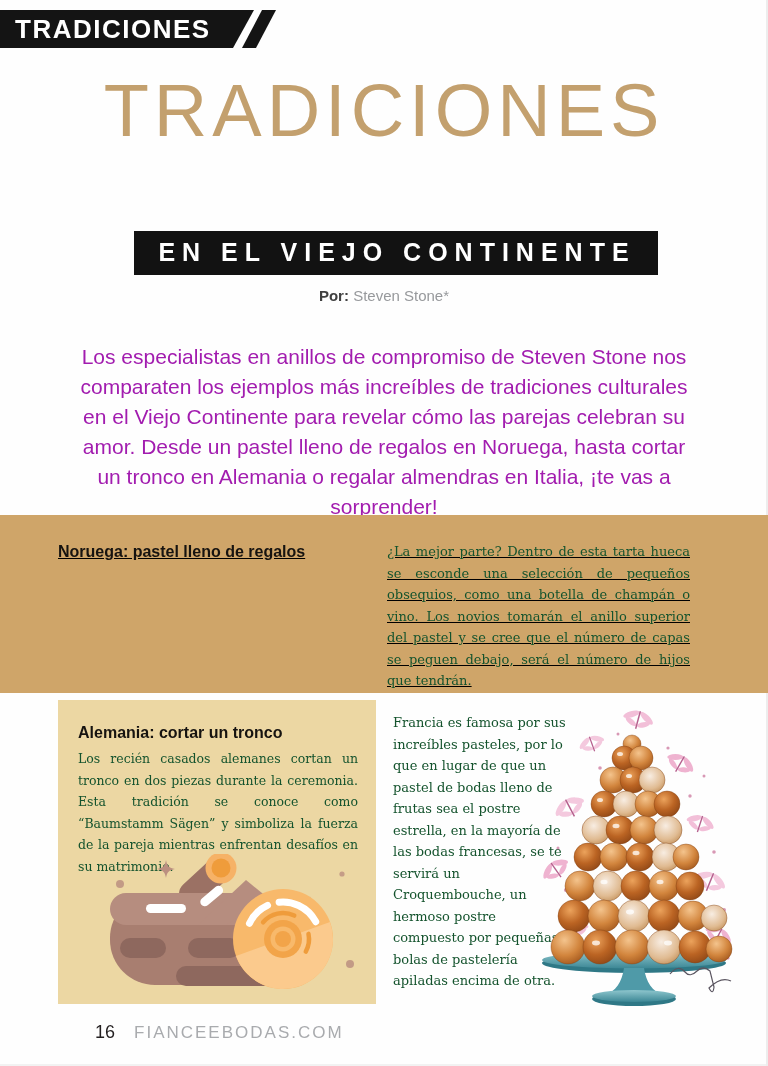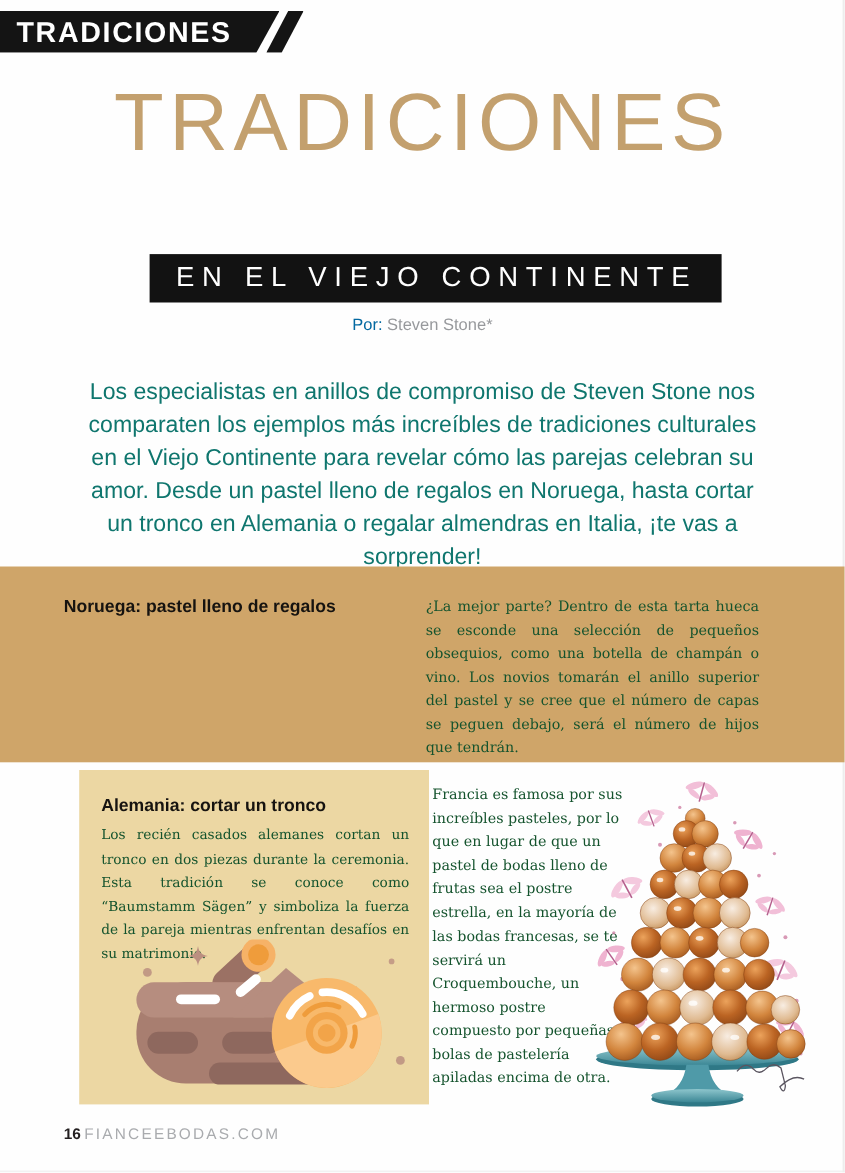--- a/index.html
+++ b/index.html
@@ -22,59 +22,59 @@
     position:absolute;left:242px;top:0;width:34px;height:38px;background:#141414;
     clip-path:polygon(20px 0,34px 0,14px 38px,0 38px);
   }
   
   .big-title{position:absolute;top:74px;left:0;width:100%;text-align:center;color:#c3a06e;}
   .big-title div{font-size:74px;line-height:73px;font-weight:100;letter-spacing:5px;}
   
   .subtitle-wrap{position:absolute;top:231px;left:0;width:100%;display:flex;justify-content:center;}
   .subtitle-bar{
     background:#121212;color:#ffffff;font-size:25px;letter-spacing:7px;
-    padding:7px 22px 8px 24px;font-weight:400;margin-left:24px;
+    padding:7px 22px 8px 24px;font-weight:700;margin-left:24px;
   }
   
   .byline{position:absolute;top:287px;left:0;width:100%;text-align:center;font-size:15px;}
-  .byline .lbl{font-weight:400;color:#0369a1;}
+  .byline .lbl{font-weight:700;color:#404040;}
   .byline .author{color:#97999c;margin-top:26px;}
   
   .intro{
     position:absolute;top:321px;left:50%;transform:translateX(-50%);width:628px;
-    text-align:center;font-size:21px;line-height:30px;color:#0f766e;
+    text-align:center;font-size:21px;line-height:30px;color:#a21caf;
   }
   
   .tan-band{
     position:absolute;top:515px;left:0;width:768px;height:178px;background:#cfa569;
-    box-sizing:border-box;display:flex;gap:26px;padding:26px 78px 0 58px;overflow:hidden;
+    box-sizing:border-box;display:flex;gap:26px;padding:26px 78px 0 58px;overflow:hidden;text-decoration:underline;
   }
   .tan-col{flex:1;}
   .sec-head{
     font-family:"Liberation Sans",sans-serif;font-weight:700;font-size:16px;color:#161310;
     margin:0 0 5px 0;line-height:21px;
   }
   .sec-body{
     font-family:"DejaVu Serif",serif;font-size:13px;line-height:21.5px;color:#14532d;
     margin:0;text-align:justify;
   }
   
   .germany-card{
     position:absolute;left:58px;top:700px;width:318px;height:304px;background:#ecd7a3;
-    box-sizing:border-box;padding:22px 18px 0 20px;overflow:hidden;margin-left:14px;
+    box-sizing:border-box;padding:22px 18px 0 20px;overflow:hidden;
   }
   .germany-card .log-wrap{position:absolute;left:0;bottom:0;width:318px;height:150px;}
   
   .france-col{position:absolute;left:393px;top:712px;width:176px;}
   .france-col .sec-body{text-align:left;}
   .croq-wrap{position:absolute;left:528px;top:700px;width:228px;height:314px;}
   
   .footer{position:absolute;left:58px;top:1022px;display:flex;align-items:baseline;}
-  .footer .pnum{font-weight:700;font-size:14px;color:#231f20;}
-  .footer .site{font-size:14px;color:#a9abae;letter-spacing:2px;margin-left:3px;}
+  .footer .pnum{font-weight:400;font-size:18px;color:#231f20;margin-left:37px;}
+  .footer .site{font-size:17px;color:#a9abae;letter-spacing:2px;margin-left:19px;}
 </style>
 </head>
 <body>
 
 <div class="page">
 
   <div class="kicker">
     <div class="kicker-bar">
       <span>TRADICIONES</span>
     </div>

